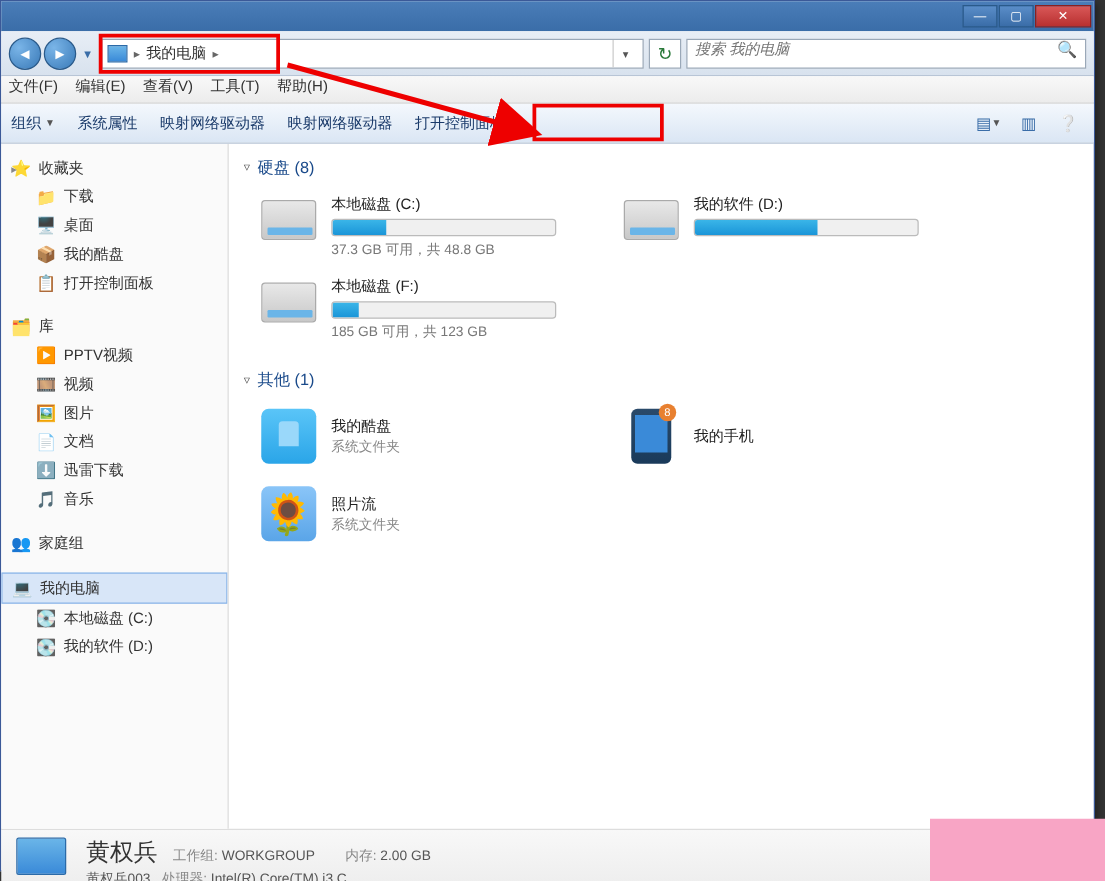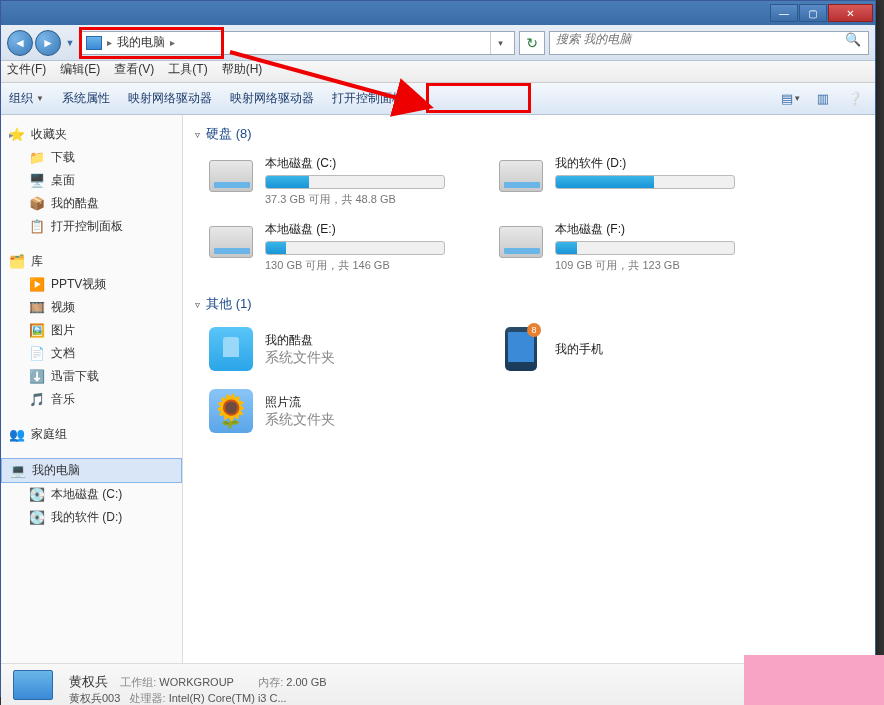--- a/index.html
+++ b/index.html
@@ -60,25 +60,25 @@
 
 .other-item { width: 270px; display: flex; gap: 10px; align-items: center; cursor: pointer; padding: 4px; }
 .other-icon { width: 48px; height: 48px; display: flex; align-items: center; justify-content: center; font-size: 32px; }
 .kupan-icon { width: 44px; height: 44px; background: linear-gradient(#5ac5f8, #2aa5e8); border-radius: 6px; position: relative; }
 .kupan-icon::after { content: ""; position: absolute; left: 14px; top: 10px; width: 16px; height: 20px; background: #9ad8fa; border-radius: 3px 3px 0 0; }
 .photo-icon { width: 44px; height: 44px; background: linear-gradient(#8ac5f8, #5aa5e8); border-radius: 6px; display: flex; align-items: center; justify-content: center; }
 .phone-icon { width: 32px; height: 44px; background: linear-gradient(#2a4a6a, #1a3a5a); border-radius: 5px; position: relative; }
 .phone-icon::before { content: ""; position: absolute; left: 3px; top: 5px; width: 26px; height: 30px; background: #3a8ad8; }
 .phone-icon::after { content: "8"; position: absolute; right: -4px; top: -4px; width: 14px; height: 14px; background: #e88030; color: #fff; border-radius: 50%; font-size: 9px; display: flex; align-items: center; justify-content: center; }
 .other-name { font-size: 12px; color: #222; }
-.other-sub { font-size: 14px; color: #888; }
+.other-sub { font-size: 11px; color: #888; }
 
 .detail-pane { height: 52px; border-top: 1px solid #ddd; background: linear-gradient(#f8f8f8, #ececec); display: flex; align-items: center; padding: 4px 12px; gap: 12px; font-size: 11px; color: #555; }
 .detail-icon { width: 44px; height: 40px; }
-.detail-text .dt-title { font-size: 13px; color: #333; }
+.detail-text .dt-title { font-size: 19px; color: #333; }
 .dt-lbl { color: #888; text-align: right; }
 
 .red-arrow { position: absolute; left: 225px; top: 42px; pointer-events: none; z-index: 100; }
 .pink-block { position: absolute; right: 0; bottom: 0; width: 140px; height: 50px; background: #f8a5c5; }
 </style>
 </head>
 <body>
 
 <div class="window">
 
@@ -239,37 +239,25 @@
       <div class="drive-bar">
                 <div class="drive-fill" style="width:55%"></div>
               </div>
     </div>
           </div>
           <div class="drive-item">
     <div class="drive-icon">
               <div class="hdd-icon"></div>
             </div>
     <div class="drive-info">
-      <div class="drive-name">本地磁盘 (E:)</div>
-      <div class="drive-bar">
-                <div class="drive-fill" style="width:11%"></div>
-              </div>
-      <div class="drive-stats">130 GB 可用，共 146 GB</div>
-    </div>
-          </div>
-          <div class="drive-item">
-    <div class="drive-icon">
-              <div class="hdd-icon"></div>
-            </div>
-    <div class="drive-info">
       <div class="drive-name">本地磁盘 (F:)</div>
       <div class="drive-bar">
                 <div class="drive-fill" style="width:12%"></div>
               </div>
-      <div class="drive-stats">109 GB 可用，共 123 GB</div>
+      <div class="drive-stats">185 GB 可用，共 123 GB</div>
     </div>
           </div>
         </div>
 
       <div class="section-header">
         <span class="caret">▿</span>
         <span>其他 (1)</span>
       </div>
       <div class="drive-grid" id="other-grid">
           <div class="other-item">

